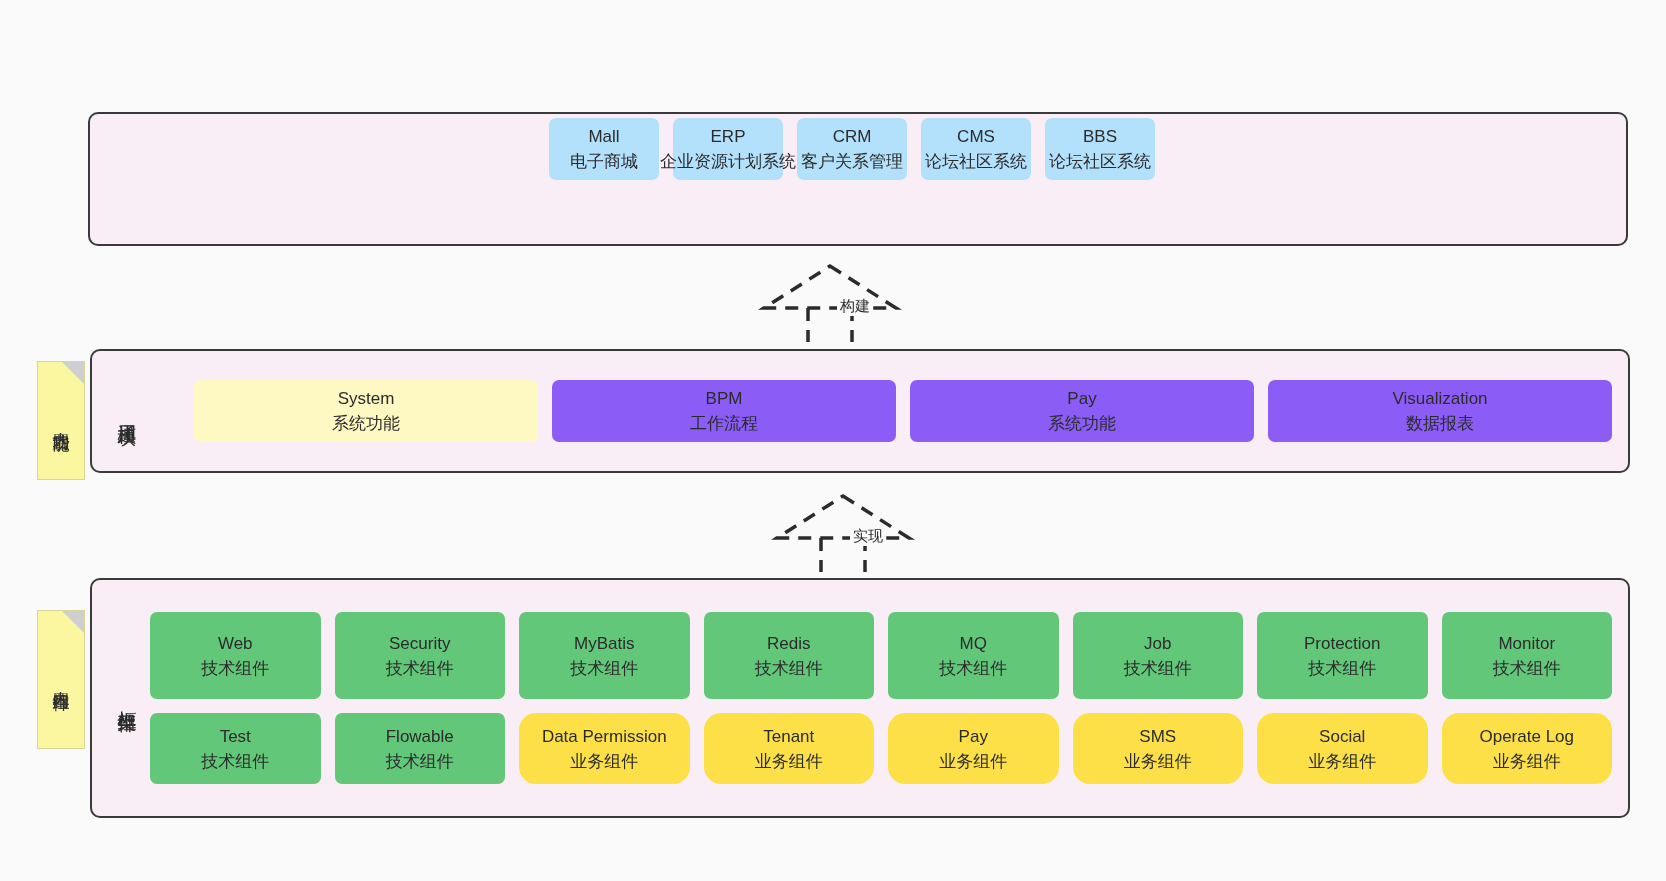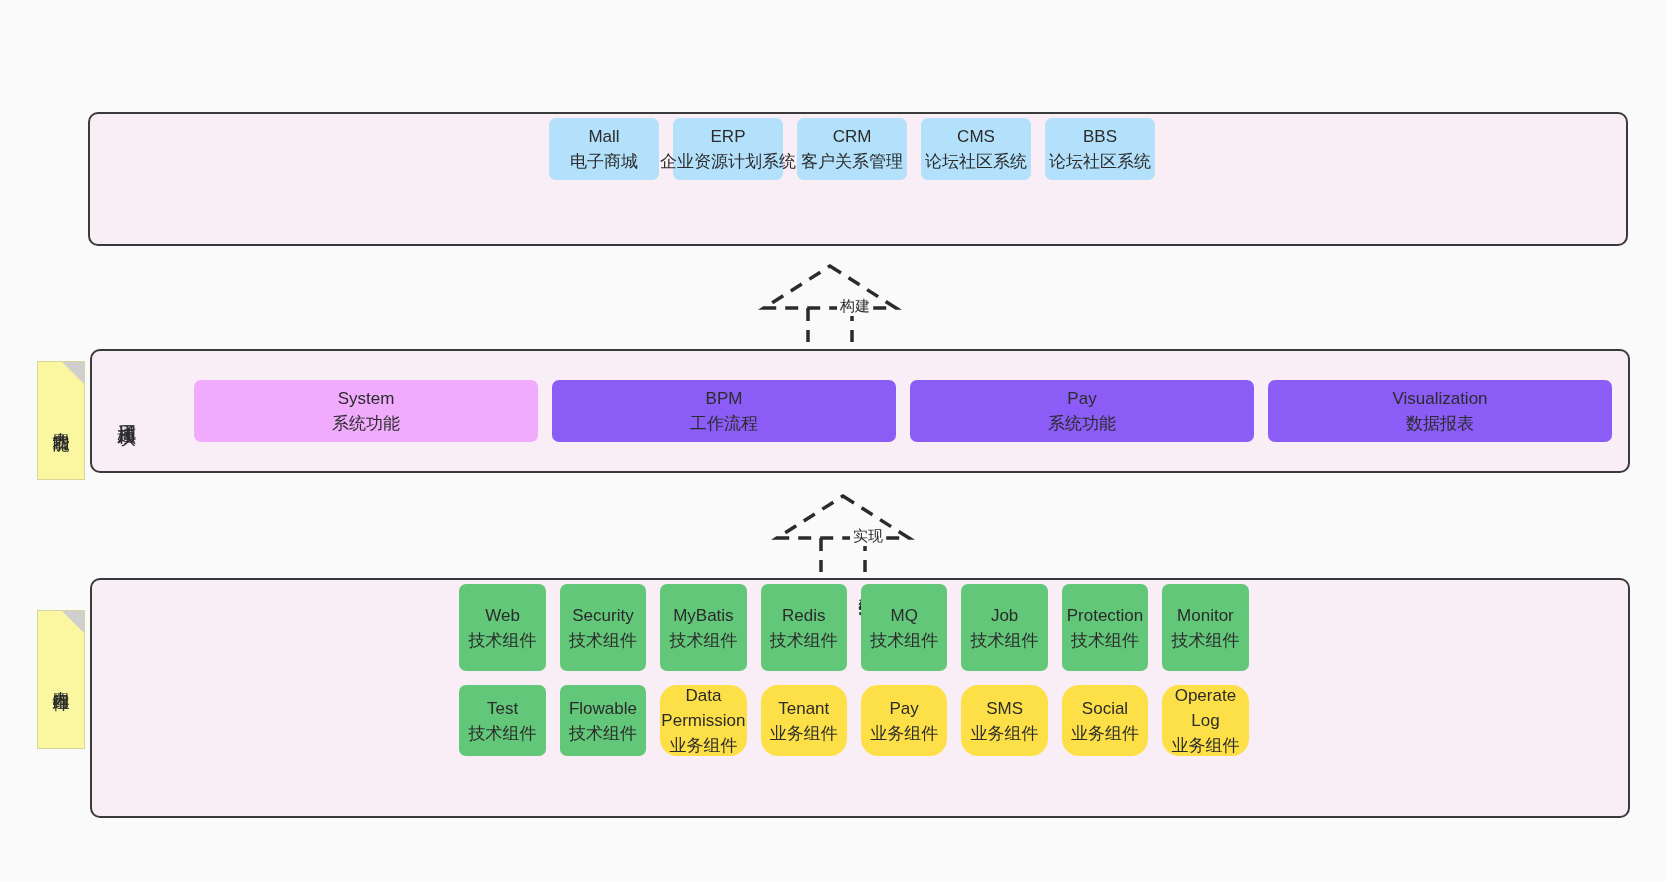--- a/index.html
+++ b/index.html
@@ -63,21 +63,21 @@
     box-sizing:border-box;
     font-size:17px;
     line-height:25px;
     color:#2b2b2b;
   }
   .cell .t1{white-space:normal;}
   .cell .t2{white-space:nowrap;}
 
   
   .c-blue        {background:#b3e0fb;}
-  .c-red         {background:#f0abfc;margin-left:44px;}
+  .c-red         {background:#fef9c3;margin-left:44px;}
   .c-pink        {background:#8b5cf6;}
   .c-green       {background:#63c77a;}
   .c-greenlight  {background:#fde047;border-radius:17px;}
 
   
   .note{
     position:absolute;
     background:#fbf7a1;
     border:1px solid #d8d59a;
     box-sizing:border-box;
@@ -194,21 +194,21 @@
       <path d="M48 46 L48 80 M92 46 L92 80" fill="none" stroke="#2b2b2b" stroke-width="3.5" stroke-dasharray="13 9"></path>
     </svg>
     <span class="conn-label" style="left:48px;top:34px;">实现</span>
   </div>
 
   <div class="note" style="left:37px;top:610px;width:48px;height:139px;">
     <span class="fold"></span>
     <span>内置组件</span>
   </div>
 
-  <div class="layer" id="layer-3" style="left:90px;top:578px;width:1540px;height:240px;flex-direction:column;">
+  <div class="layer" id="layer-3" style="left:90px;top:578px;width:1540px;height:240px;">
     <div class="layer-title">框架组件</div>
     <div class="cells">
 
       <div class="row" style="height:87px;">
         <div class="cell c-green">
           <span class="t1">Web</span>
           <span class="t2">技术组件</span>
         </div>
         <div class="cell c-green">
           <span class="t1">Security</span>

